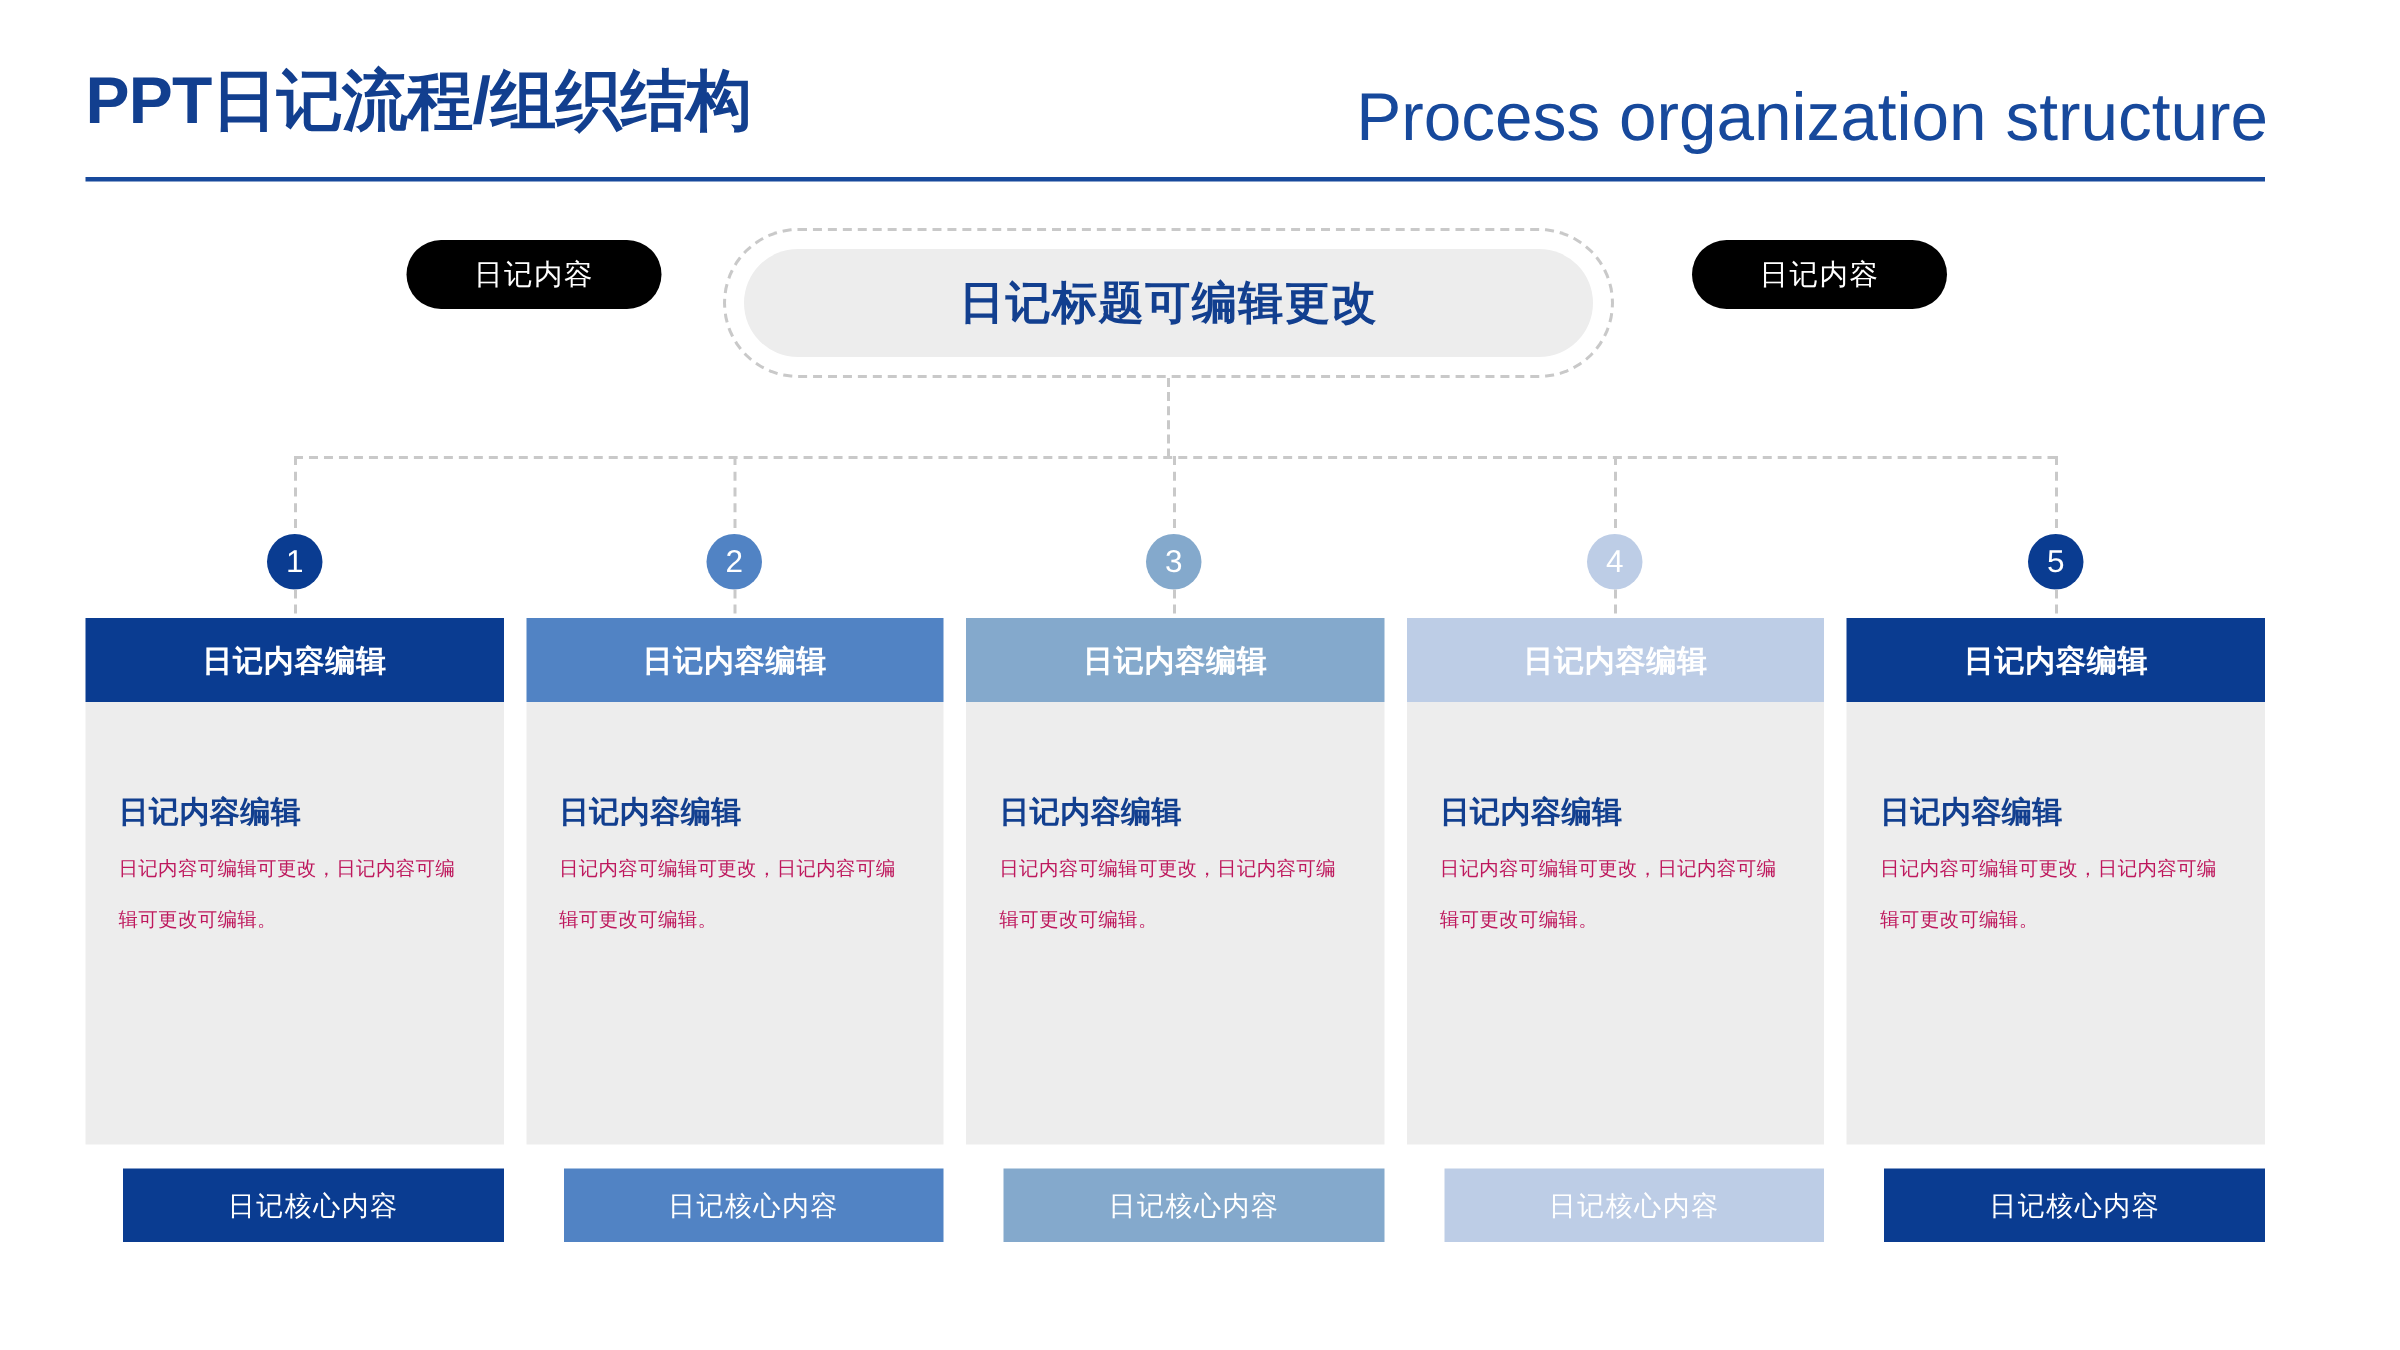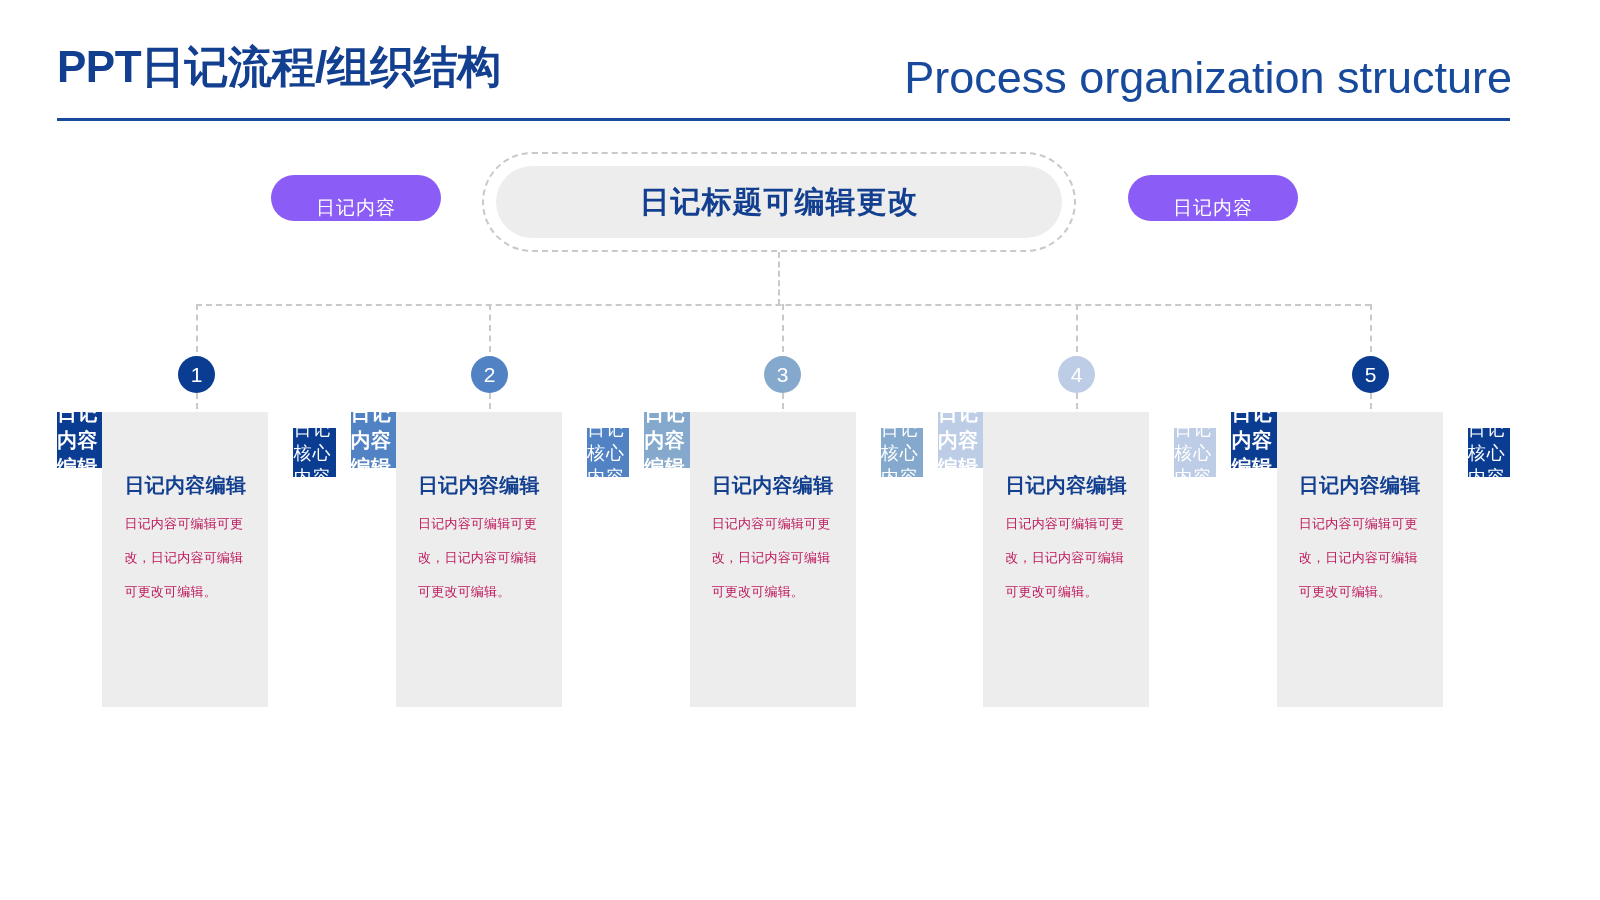--- a/index.html
+++ b/index.html
@@ -55,29 +55,29 @@
   #top-area {
     position: absolute;
     left: 0;
     top: 130px;
     width: 1600px;
     height: 270px;
   }
 
   .side-pill {
     position: absolute;
-    top: 45px;
+    top: 30px;
     width: 170px;
     height: 46px;
     border-radius: 23px;
-    background: #8b5cf6;
+    background: #000000;
     color: #ffffff;
     font-size: 19px;
     display: flex;
-    align-items: flex-end;
+    align-items: center;
     justify-content: center;
     letter-spacing: 1px;
   }
   #pill-left  { left: 271px; }
   #pill-right { left: 1128px; }
 
   
   #center-outline {
     position: absolute;
     left: 482px;
@@ -163,21 +163,22 @@
     left: 57px;
     top: 412px;
     width: 1453px;
     height: 420px;
     display: flex;
     gap: 15px;
   }
   .column {
     width: 320px;
     display: flex;
-    flex-direction: row;
+    flex-direction: column;
+    font-family: Liberation Mono, monospace;
   }
   .col-header {
     height: 56px;
     display: flex;
     align-items: center;
     justify-content: center;
     color: #ffffff;
     font-size: 20px;
     font-weight: bold;
     letter-spacing: 0.5px;

